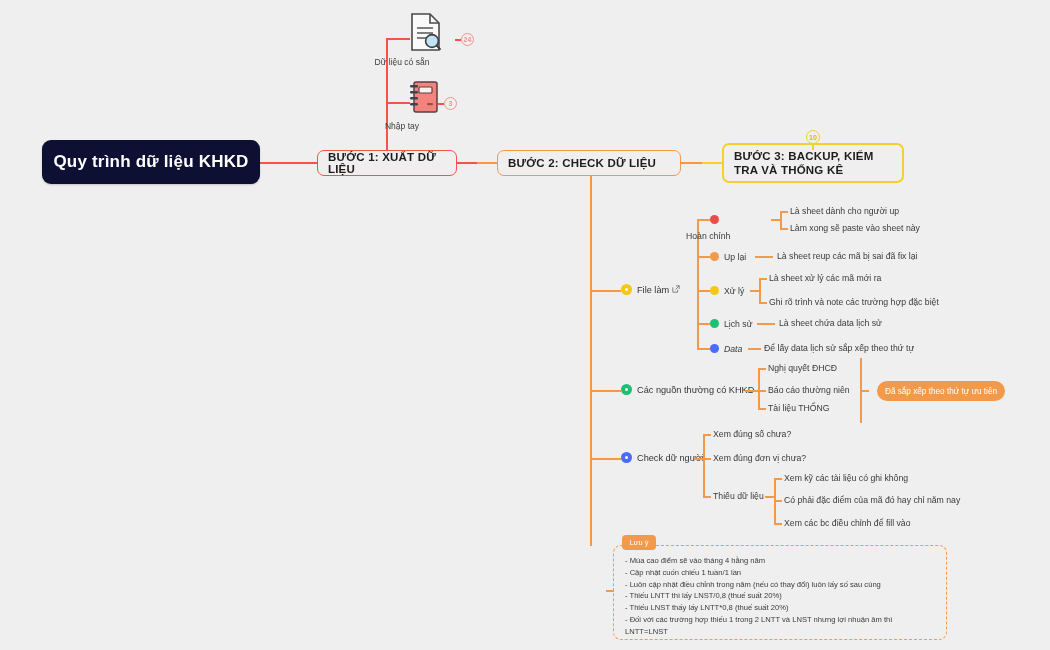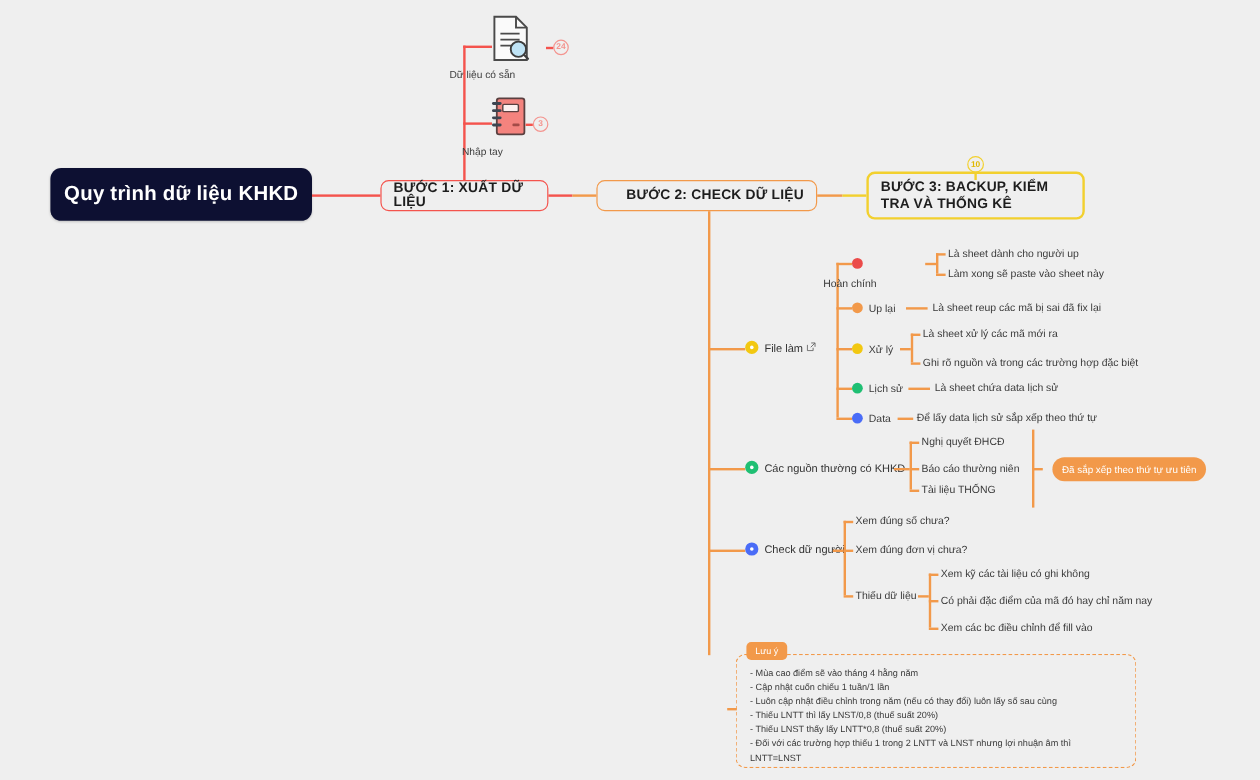--- a/index.html
+++ b/index.html
@@ -33,21 +33,21 @@
 
   
   .step{
     position:absolute;background:#efefef;
     border:1.8px solid #f4534d;border-radius:7px;
     display:flex;align-items:center;
     font-size:11.5px;font-weight:bold;color:#1d1d1d;
     letter-spacing:.2px;padding:0 10px;box-sizing:border-box;
   }
   #step1{left:317px;top:150px;width:140px;height:26px;justify-content:flex-end;}
-  #step2{left:497px;top:150px;width:184px;height:26px;border-color:#f2994a;justify-content:flex-end;}
+  #step2{left:497px;top:150px;width:184px;height:26px;border-color:#f2994a;justify-content:flex-start;}
   #step3{left:722px;top:143px;width:182px;height:40px;border-color:#f2d02e;
          border-width:2px;line-height:1.25;}
 
   
   .badge{
     position:absolute;border-radius:50%;
     display:flex;align-items:center;justify-content:center;
     font-size:7px;font-weight:bold;box-sizing:border-box;
   }
   .badge.red{width:13px;height:13px;border:1.2px solid #f4948f;color:#f4948f;}
@@ -204,31 +204,31 @@
   <div class="leaf" style="left:777px;top:252px;">Là sheet reup các mã bị sai đã fix lại</div>
 
   <div class="ln h abs" style="left:697px;top:290px;width:13px;"></div>
   <div class="dot abs" style="left:710px;top:286px;background:#f2c811;"></div>
   <div class="leaf" style="left:724px;top:287px;">Xử lý</div>
   <div class="ln h abs" style="left:750px;top:290px;width:9px;"></div>
   <div class="ln v abs" style="left:759px;top:278px;height:24px;"></div>
   <div class="ln h abs" style="left:759px;top:278px;width:8px;"></div>
   <div class="ln h abs" style="left:759px;top:302px;width:8px;"></div>
   <div class="leaf" style="left:769px;top:274px;">Là sheet xử lý các mã mới ra</div>
-  <div class="leaf" style="left:769px;top:298px;">Ghi rõ nguồn và trong các trường hợp đặc biệt</div>
+  <div class="leaf" style="left:769px;top:298px;">Ghi rõ trình và note các trường hợp đặc biệt</div>
 
   <div class="ln h abs" style="left:697px;top:323px;width:13px;"></div>
   <div class="dot abs" style="left:710px;top:319px;background:#1fbf73;"></div>
   <div class="leaf" style="left:724px;top:320px;">Lịch sử</div>
   <div class="ln h abs" style="left:757px;top:323px;width:18px;"></div>
   <div class="leaf" style="left:779px;top:319px;">Là sheet chứa data lịch sử</div>
 
   <div class="ln h abs" style="left:697px;top:348px;width:13px;"></div>
   <div class="dot abs" style="left:710px;top:344px;background:#4a6cf7;"></div>
-  <div class="leaf" style="left:724px;top:345px;">Data</div>
+  <div class="leaf" style="left:724px;top:345px;font-style:italic;">Data</div>
   <div class="ln h abs" style="left:748px;top:348px;width:13px;"></div>
   <div class="leaf" style="left:764px;top:344px;">Để lấy data lịch sử sắp xếp theo thứ tự</div>
 
   <div class="ln h abs" style="left:590px;top:390px;width:31px;"></div>
   <div class="ring abs" style="left:621px;top:384px;background:#1fbf73;">
       <i></i>
     </div>
   <div class="leaf l1" style="left:637px;top:386px;">Các nguồn thường có KHKD</div>
 
   <div class="ln h abs" style="left:745px;top:390px;width:13px;"></div>

